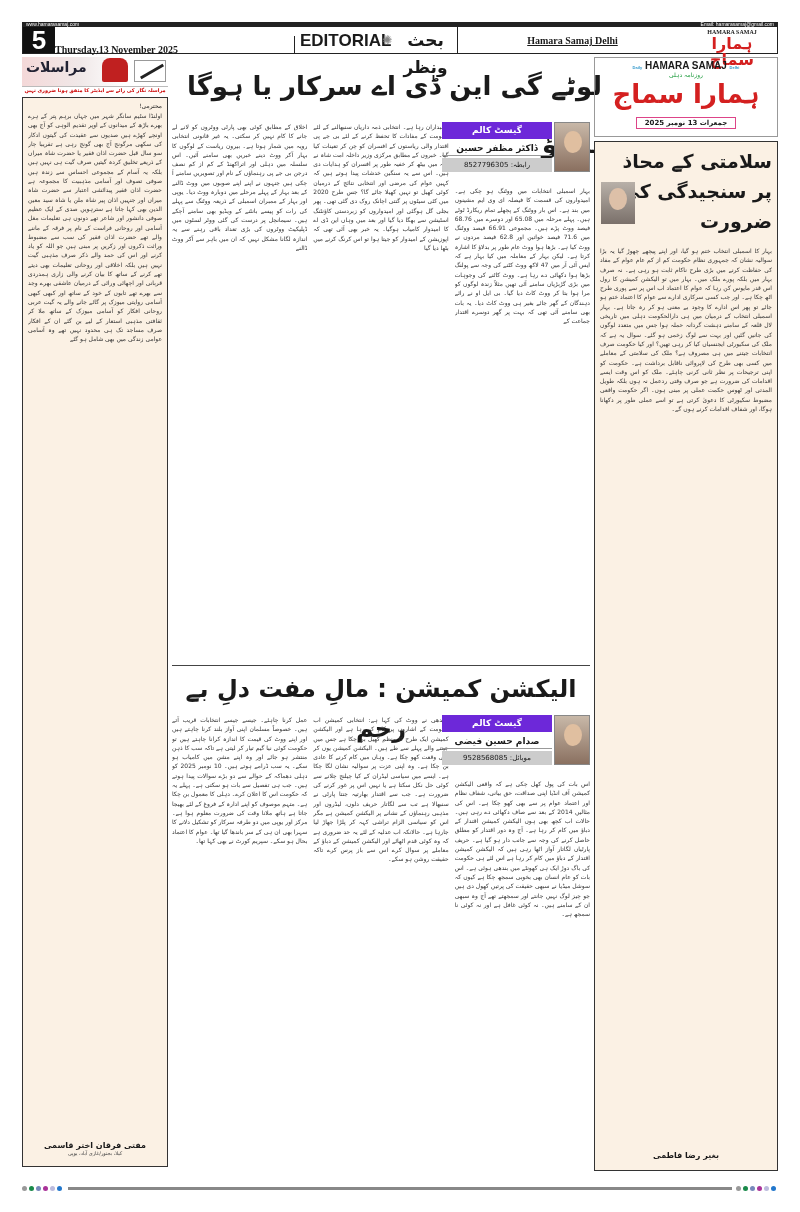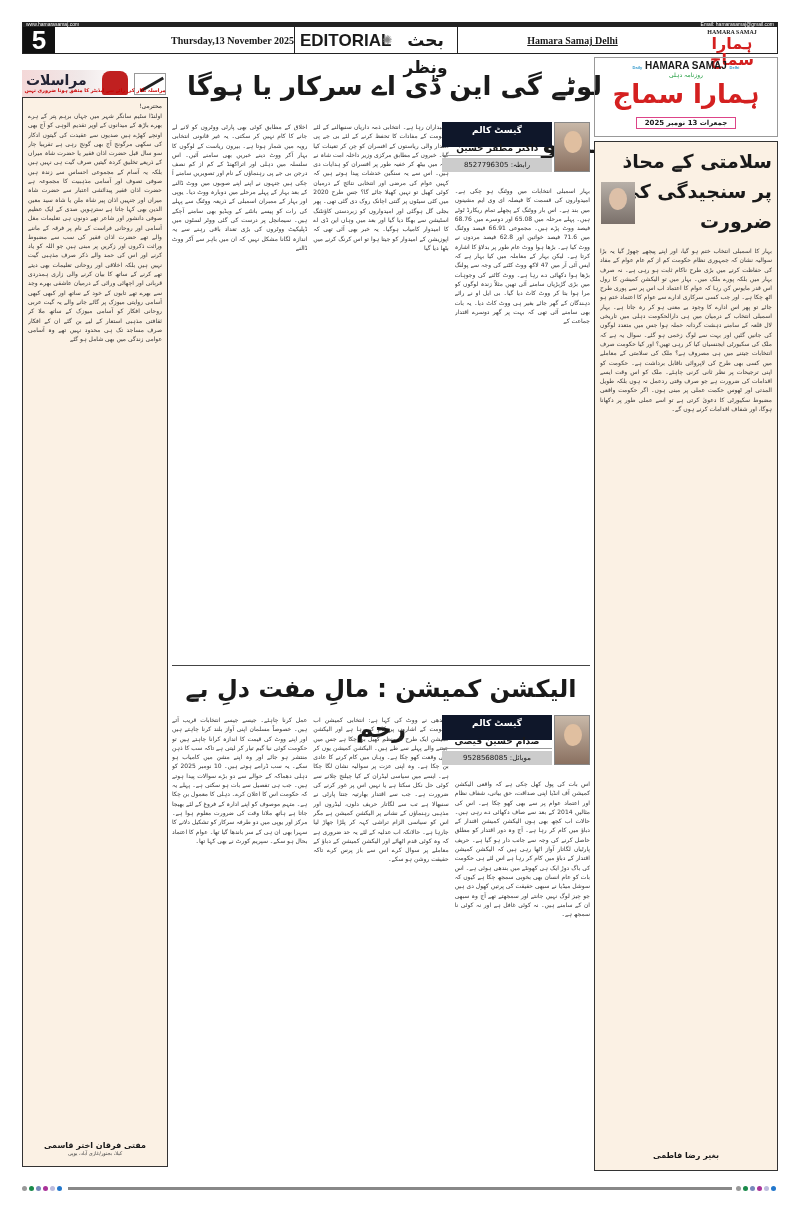--- a/index.html
+++ b/index.html
@@ -6,51 +6,51 @@
   html, body { width: 800px; height: 1212px; background: #ffffff; overflow: hidden; }
   body { font-family: "DejaVu Sans", sans-serif; color: #1a1a1a; position: relative; }
 
   
   .masthead { position: absolute; left: 22px; top: 22px; width: 756px; height: 32px; }
   .mh-topbar { position: absolute; left: 0; top: 0; width: 756px; height: 5px; background: #222; }
   .mh-url { position: absolute; left: 4px; top: -1px; font-size: 5px; color: #fff; font-family: "Liberation Sans", sans-serif; }
   .mh-email { position: absolute; right: 4px; top: -1px; font-size: 5px; color: #fff; font-family: "Liberation Sans", sans-serif; }
   .mh-row { position: absolute; left: 0; top: 5px; width: 756px; height: 27px; border: 1.5px solid #222; border-top: none; display: flex; }
   .mh-page { width: 32px; background: #111; color: #fff; font: bold 26px "Liberation Sans", sans-serif; text-align: center; line-height: 27px; }
-  .mh-date { width: 240px; text-align: right; font: bold 10px "Liberation Serif", serif; line-height: 27px; border-right: 1.5px solid #222; }
+  .mh-date { width: 240px; text-align: left; font: bold 10px "Liberation Serif", serif; line-height: 27px; border-right: 1.5px solid #222; margin-top: 9px; }
   .mh-editorial { width: 85px; font: bold 17px "Liberation Sans", sans-serif; line-height: 27px; padding-left: 5px; }
   .mh-flower { width: 14px; color: #888; font-size: 12px; line-height: 27px; text-align: center; }
   .mh-urdu { width: 64px; font: bold 17px "DejaVu Sans", sans-serif; line-height: 27px; text-align: center; border-right: 1.5px solid #222; direction: rtl; }
   .mh-pubname { flex: 1; text-align: center; font: bold 10px "Liberation Serif", serif; line-height: 27px; text-decoration: underline; }
   .mh-logo { width: 90px; text-align: center; position: relative; }
   .mh-logo-en { font: bold 6px "Liberation Serif", serif; color: #222; line-height: 8px; margin-top: 1px; }
   .mh-logo-ur { font: bold 16px "DejaVu Sans", sans-serif; color: #d42020; line-height: 16px; direction: rtl; }
 
   
   .left-col { position: absolute; left: 22px; top: 57px; width: 146px; height: 1128px; }
-  .letters-banner { position: absolute; left: 0; top: 13px; width: 146px; height: 30px; background: linear-gradient(90deg,#f4d8d8,#f0e8e8 40%,#fff 70%); border-bottom: 1px solid #bbb; overflow: hidden; }
+  .letters-banner { position: absolute; left: 0; top: 0; width: 146px; height: 30px; background: linear-gradient(90deg,#f4d8d8,#f0e8e8 40%,#fff 70%); border-bottom: 1px solid #bbb; overflow: hidden; }
   .letters-title { position: absolute; left: 4px; top: 2px; font: bold 14px "DejaVu Sans", sans-serif; color: #223; direction: rtl; }
   .postbox-icon { position: absolute; left: 80px; top: 1px; width: 26px; height: 24px; background: #c02020; border-radius: 8px 8px 2px 2px; }
   .envelope-icon { position: absolute; left: 112px; top: 3px; width: 32px; height: 22px; border: 1px solid #999; background: #fff; }
   .envelope-icon::after { content: ""; position: absolute; left: 4px; top: 9px; width: 26px; height: 3px; background: #222; transform: rotate(-30deg); }
   .letters-tagline { position: absolute; left: 0; top: 30px; width: 146px; font-size: 5px; color: #c00; direction: rtl; text-align: center; font-weight: bold; }
   .left-box { position: absolute; left: 0; top: 40px; width: 146px; height: 1070px; background: #fbf1e4; border: 1px solid #333; padding: 4px 5px; }
   .left-headline { font: bold 15px "DejaVu Sans", sans-serif; direction: rtl; text-align: center; line-height: 22px; border-bottom: 1px solid #333; padding-bottom: 4px; margin-bottom: 4px; }
   .left-salutation { font-size: 6px; direction: rtl; text-align: right; margin-bottom: 2px; }
   .body-text { font-size: 6px; line-height: 9.3px; direction: rtl; text-align: justify; color: #333; }
   .left-author { position: absolute; left: 5px; bottom: 10px; width: 134px; text-align: center; direction: rtl; }
   .left-author .name { font: bold 8px "DejaVu Sans", sans-serif; }
   .left-author .place { font-size: 5px; color: #444; }
   .left-body-wrap { height: 960px; overflow: hidden; }
 
   
   .mid { position: absolute; left: 172px; top: 57px; width: 418px; height: 1128px; }
   .headline1 { position: absolute; left: 12px; top: 0; width: 418px; height: 58px; font: bold 26px "DejaVu Sans", sans-serif; direction: rtl; line-height: 58px; }
   .guest-box1 { position: absolute; right: 0; top: 65px; width: 148px; height: 62px; }
-  .guest-label { position: absolute; right: 38px; top: 0; width: 110px; height: 25px; background: #0f172a; color: #fff; font: bold 9px "DejaVu Sans", sans-serif; direction: rtl; text-align: center; line-height: 17px; }
+  .guest-label { position: absolute; right: 38px; top: 0; width: 110px; height: 17px; background: #6d28d9; color: #fff; font: bold 9px "DejaVu Sans", sans-serif; direction: rtl; text-align: center; line-height: 17px; }
   .guest-name { position: absolute; right: 38px; top: 18px; width: 110px; height: 16px; font: bold 9px "DejaVu Sans", sans-serif; direction: rtl; text-align: center; line-height: 16px; border-bottom: 1px solid #999; }
   .guest-phone { position: absolute; right: 38px; top: 36px; width: 110px; height: 14px; background: #ccc; font-size: 7px; direction: rtl; text-align: center; line-height: 14px; }
   .guest-photo { position: absolute; right: 0; top: 0; width: 36px; height: 50px; background: linear-gradient(#c8b8a8, #8a7060); border: 1px solid #888; }
   .guest-photo::after { content: ""; position: absolute; left: 9px; top: 8px; width: 18px; height: 22px; background: #e0bfa0; border-radius: 50%; }
 
   .article1-cols { position: absolute; left: 0; top: 65px; width: 418px; height: 540px; display: flex; flex-direction: row-reverse; gap: 6px; }
   .article1-cols .col { flex: 1; overflow: hidden; }
   .article1-cols .col.first { padding-top: 64px; }
 
   .hr-mid { position: absolute; left: 0; top: 608px; width: 418px; height: 1px; background: #444; }

